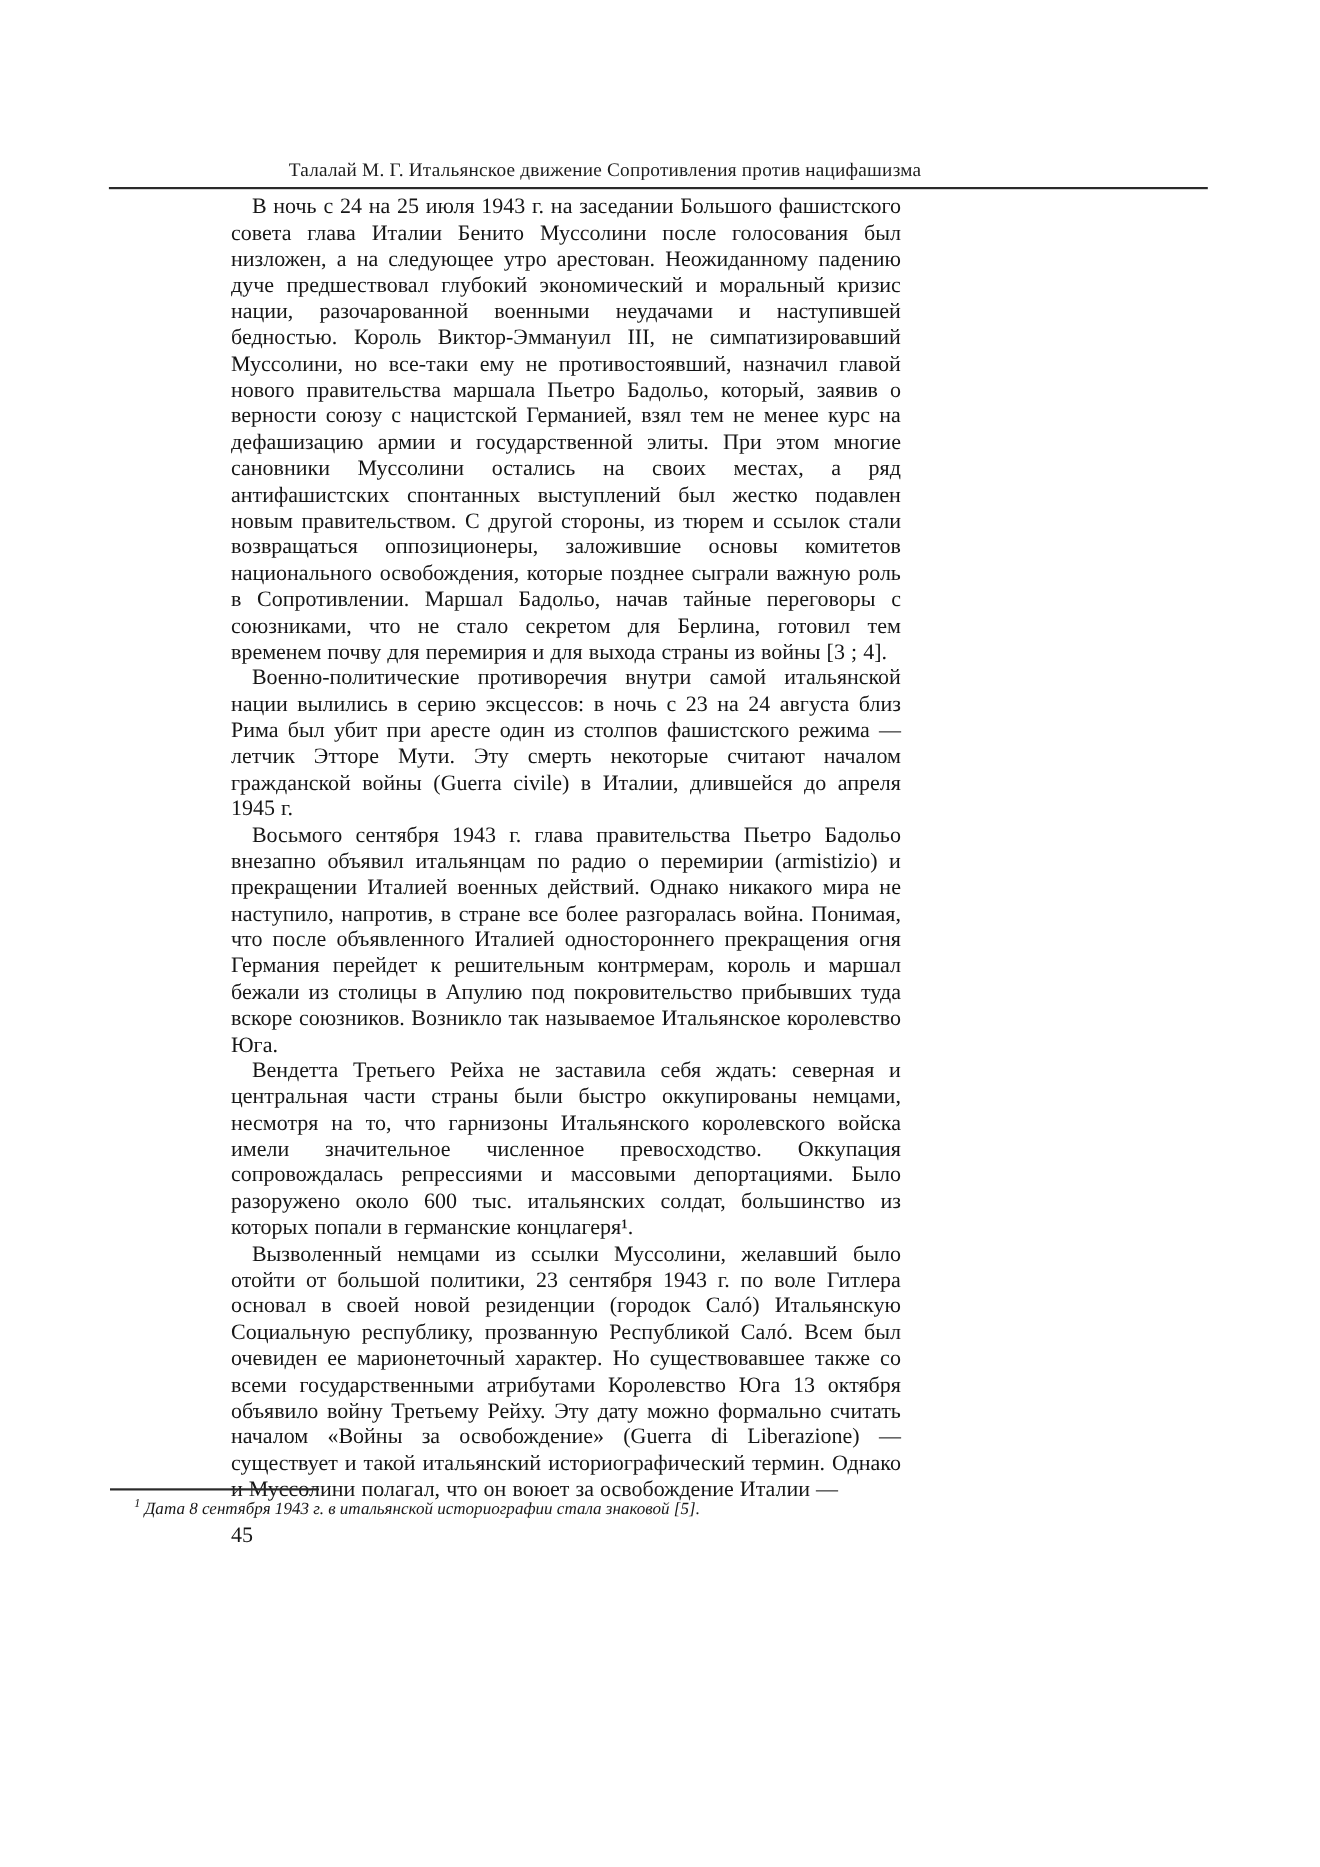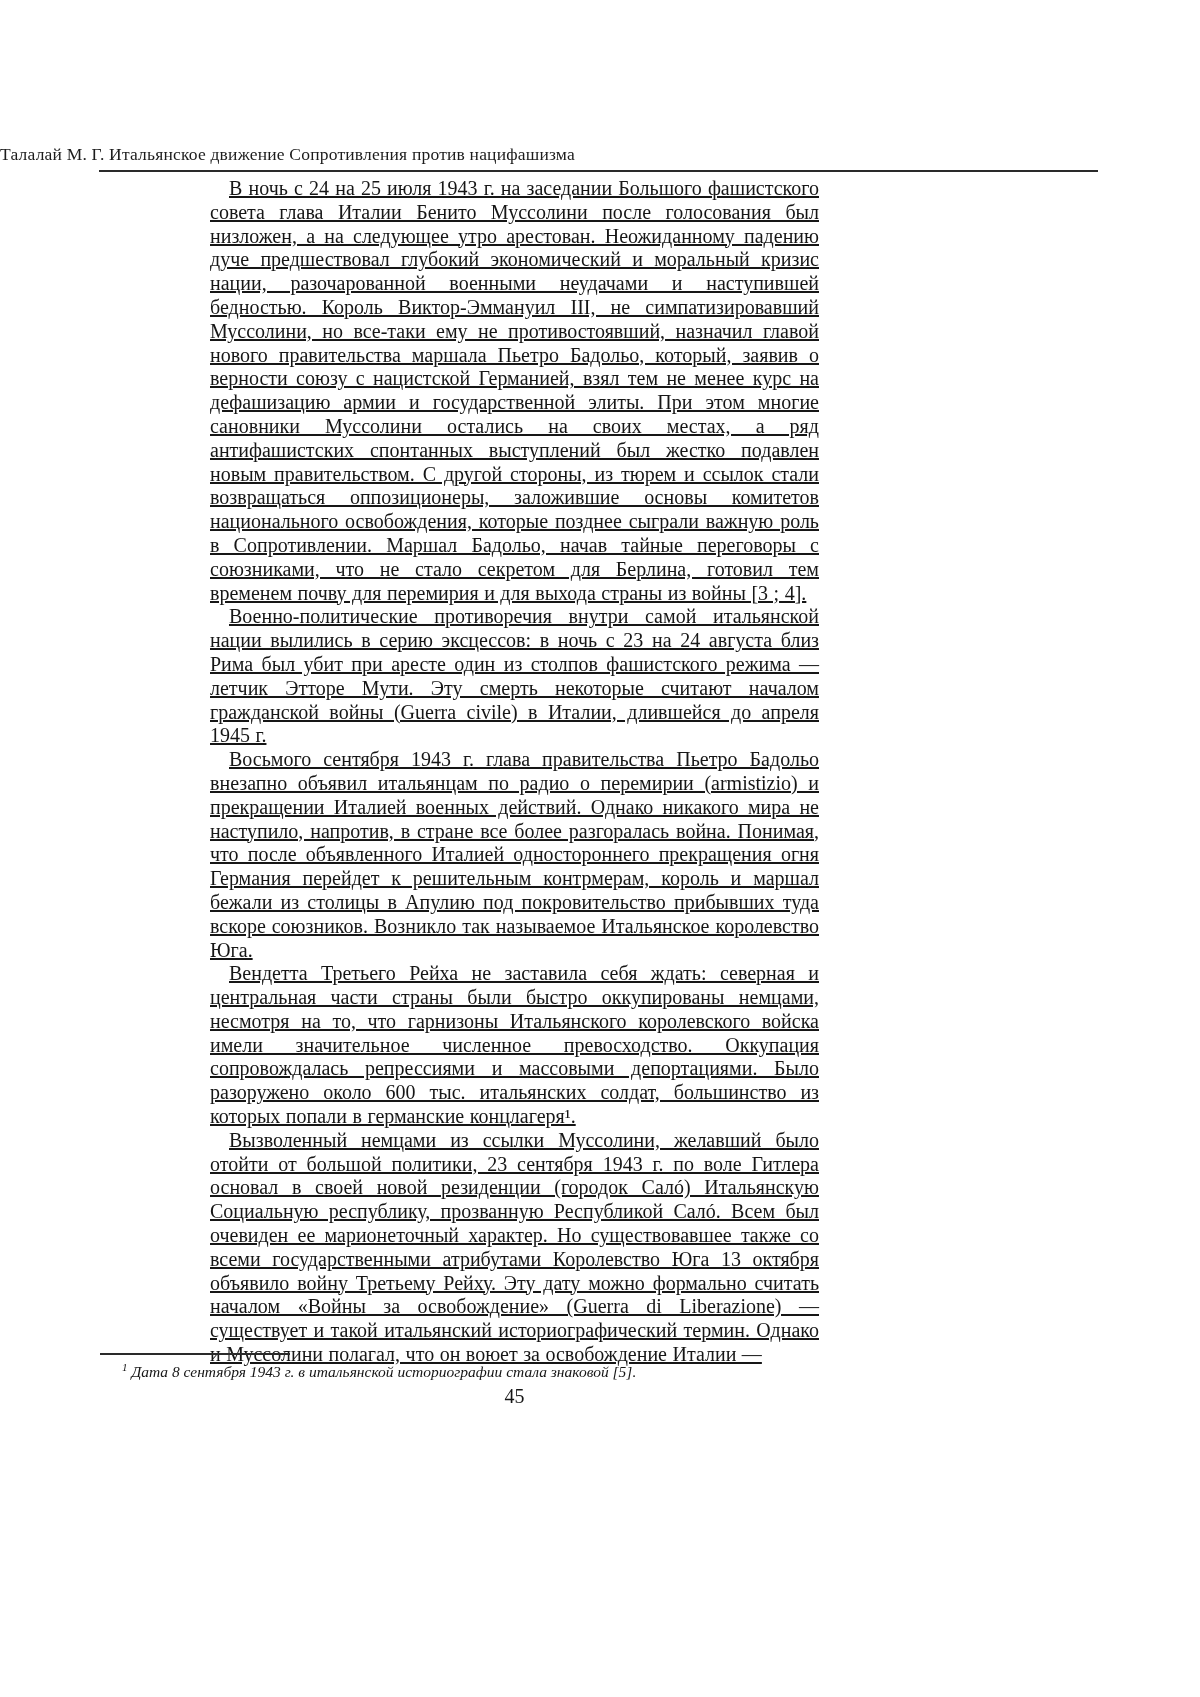--- a/index.html
+++ b/index.html
@@ -14,21 +14,21 @@
     background: #ffffff;
     overflow: hidden;
     font-family: "Liberation Serif", "DejaVu Serif", serif;
     color: #161616;
   }
   .running-head {
     position: absolute;
     top: 144px;
     left: 0;
     width: 1100px;
-    text-align: left;
+    text-align: center;
     font-size: 17.5px;
     letter-spacing: 0.2px;
     color: #1c1c1c;
     white-space: nowrap;
   }
   .header-rule {
     position: absolute;
     top: 170px;
     left: 99px;
     width: 999px;
@@ -39,21 +39,20 @@
     position: absolute;
     top: 177px;
     left: 210px;
     width: 609px;
     font-size: 20px;
     line-height: 23.8px;
     text-align: justify;
     hyphens: auto;
     -webkit-hyphens: auto;
     word-spacing: 0.5px;
-    text-decoration: underline;
   }
   .article-body p {
     margin: 0;
     text-indent: 19px;
   }
   .footnote-rule {
     position: absolute;
     top: 1353px;
     left: 100px;
     width: 190px;
@@ -72,21 +71,21 @@
   }
   .footnote sup {
     font-size: 11px;
     line-height: 0;
   }
   .page-number {
     position: absolute;
     top: 1385px;
     left: 210px;
     width: 609px;
-    text-align: center;
+    text-align: left;
     font-size: 20px;
   }
 </style>
 </head>
 <body>
 
 <div class="page">
 
   <div class="running-head">Талалай М. Г. Итальянское движение Сопротивления против нацифашизма</div>
 

